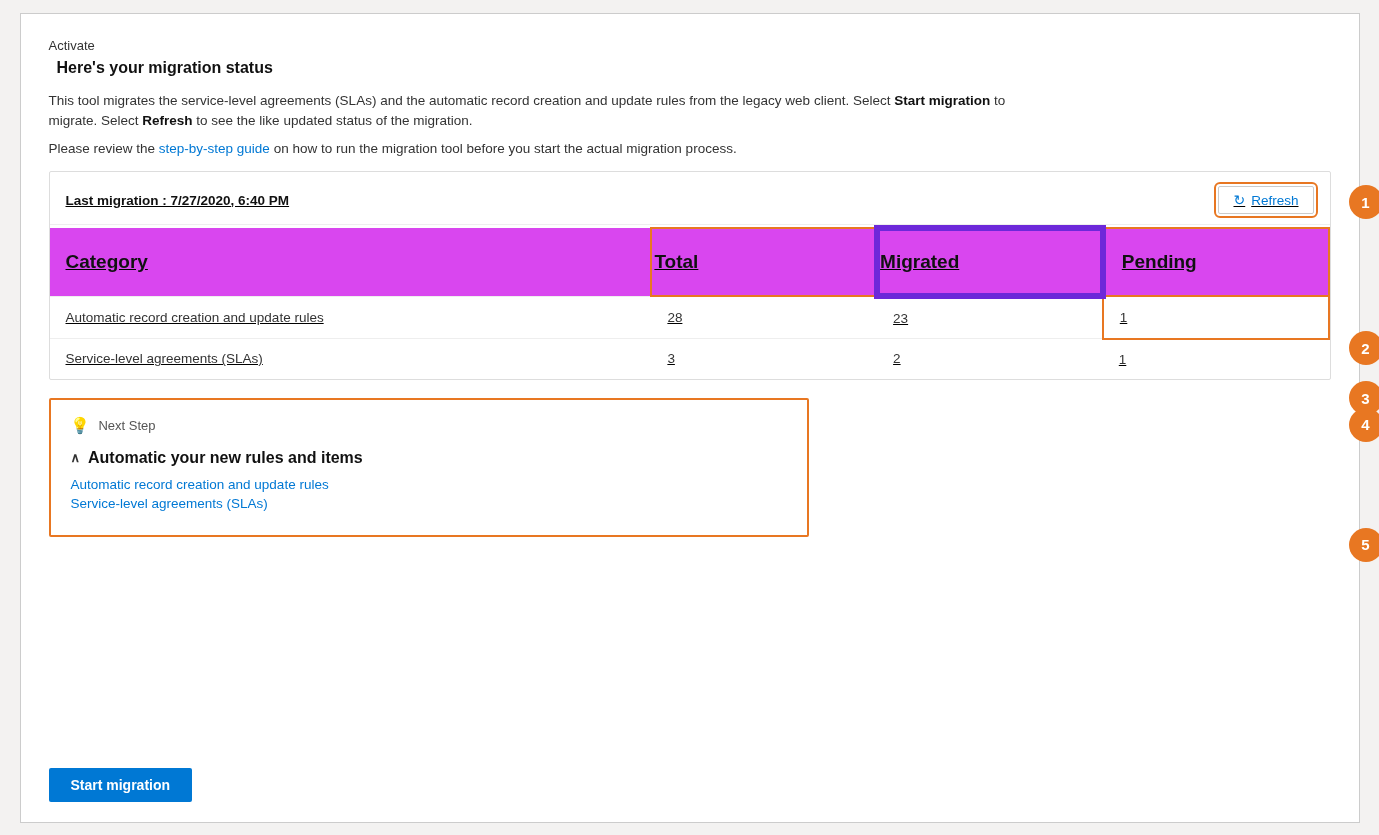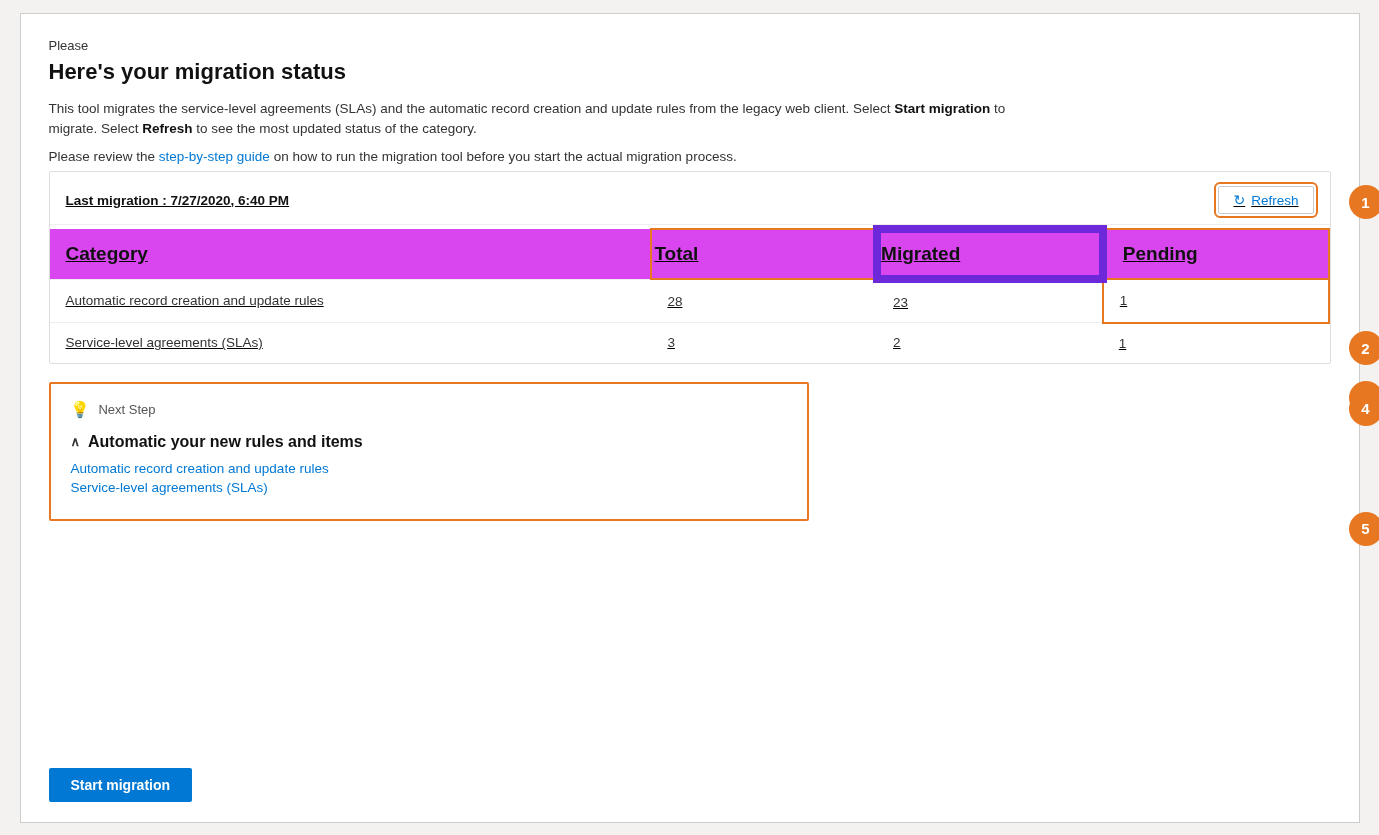--- a/index.html
+++ b/index.html
@@ -21,40 +21,41 @@
       position: relative;
       display: flex;
       flex-direction: column;
     }
     .summary-label {
       font-size: 13px;
       color: #333;
       margin-bottom: 6px;
     }
     .page-title {
-      font-size: 22px;
+      font-size: 16px;
       font-weight: 600;
       color: #111;
       margin-bottom: 14px;
+      margin-left: 8px;
     }
     .description {
       font-size: 13.5px;
       color: #333;
       line-height: 1.5;
       margin-bottom: 10px;
       max-width: 960px;
     }
     .description strong {
       font-weight: 700;
       color: #111;
     }
     .guide-text {
       font-size: 13.5px;
       color: #333;
-      margin-bottom: 7px;
+      margin-bottom: 15px;
     }
     .guide-link {
       color: #0078d4;
       text-decoration: none;
       cursor: pointer;
     }
 
     
     .migration-box {
       border: 1px solid #ddd;
@@ -183,26 +184,26 @@
       font-weight: 600;
       cursor: pointer;
       border-radius: 2px;
     }
   </style>
 </head>
 <body>
 
 <div class="main-container">
 
-  <div class="summary-label">Please</div>
+  <div class="summary-label">Activate</div>
 
   <h1 class="page-title">Here's your migration status</h1>
 
   <p class="description">
-    <span>This tool migrates the service-level agreements (SLAs) and the automatic record creation and update rules from the legacy web client. Select </span><strong>Start migration</strong><span> to migrate. Select </span><strong>Refresh</strong><span> to see the most updated status of the category.</span>
+    <span>This tool migrates the service-level agreements (SLAs) and the automatic record creation and update rules from the legacy web client. Select </span><strong>Start migration</strong><span> to migrate. Select </span><strong>Refresh</strong><span> to see the like updated status of the migration.</span>
   </p>
 
   <p class="guide-text">
     <span>Please review the </span><a class="guide-link">step-by-step guide</a><span> on how to run the migration tool before you start the actual migration process.</span>
   </p>
 
   <div style="position: relative;">
     <div class="migration-box">
 
       <div class="migration-box-header">
@@ -213,24 +214,24 @@
         </button>
       </div>
 
       <table class="migration-table">
         <thead>
           <tr>
             <th class="col-category">Category</th>
             <th class="col-total" style="border: 2px solid #e87722; padding: 10px 2px;">
               <span>Total</span>
             </th>
-            <th class="col-migrated" style="border: 8px solid #6d28d9; padding: 10px 0;">
+            <th class="col-migrated" style="border: 6px solid #6d28d9; padding: 10px 0;">
               <span>Migrated</span>
             </th>
-            <th class="col-pending" style="border: 2px solid #e87722; padding: 2px 16px;">
+            <th class="col-pending" style="border: 2px solid #e87722; padding: 22px 16px;">
               <span>Pending</span>
             </th>
           </tr>
         </thead>
         <tbody>
           <tr>
             <td>Automatic record creation and update rules</td>
             <td>28</td>
             <td>23</td>
             <td style="border: 2px solid #e87722;">1</td>

